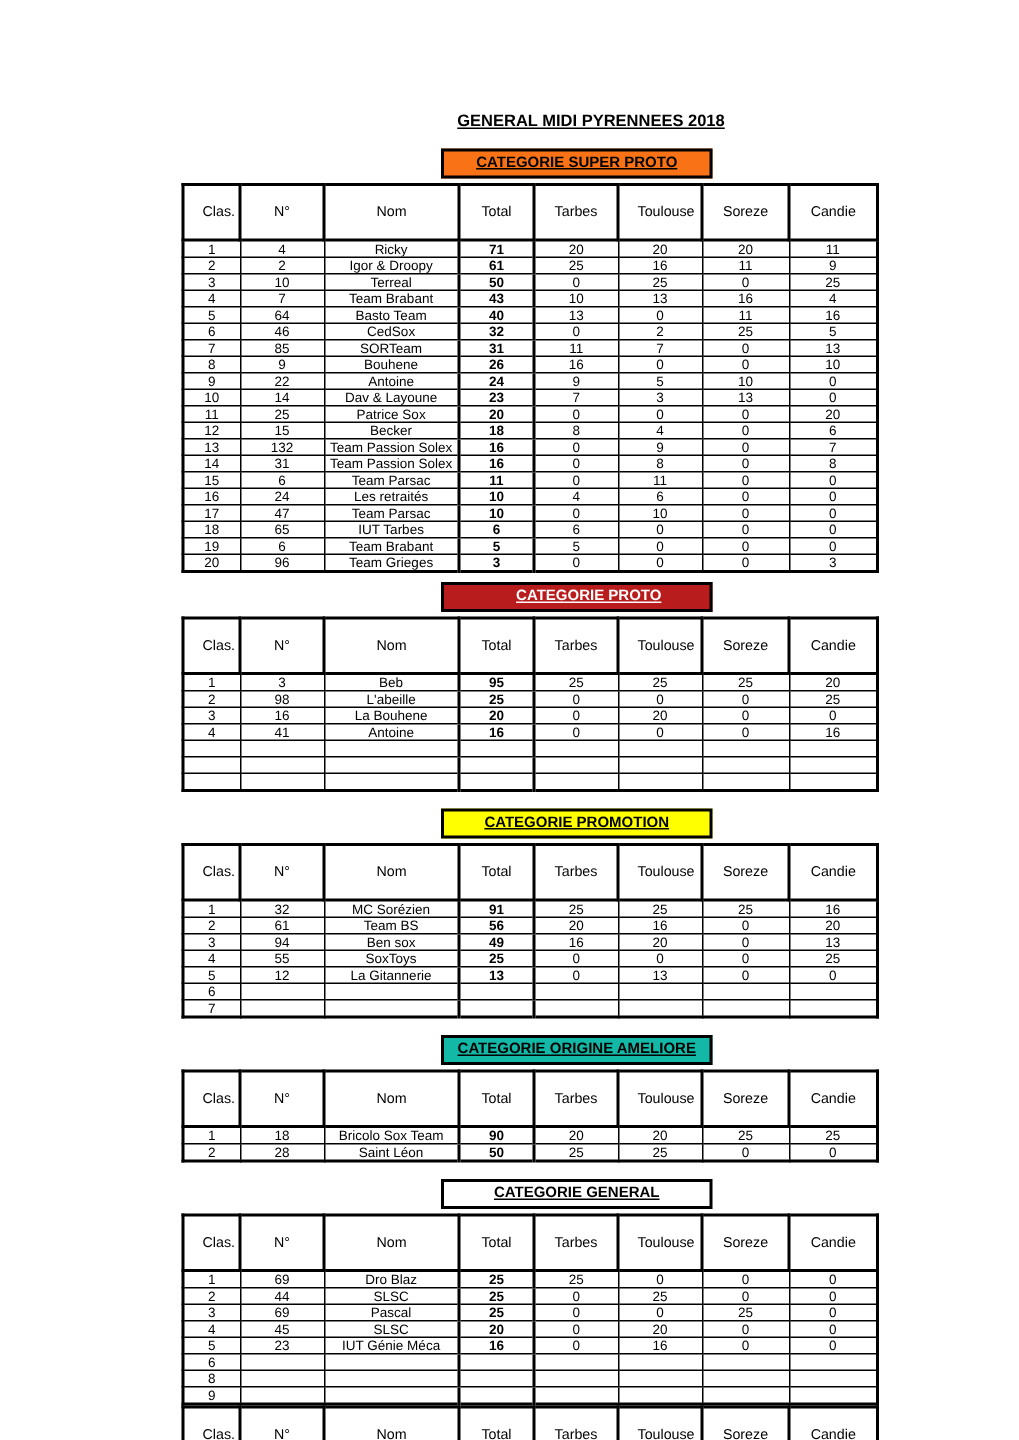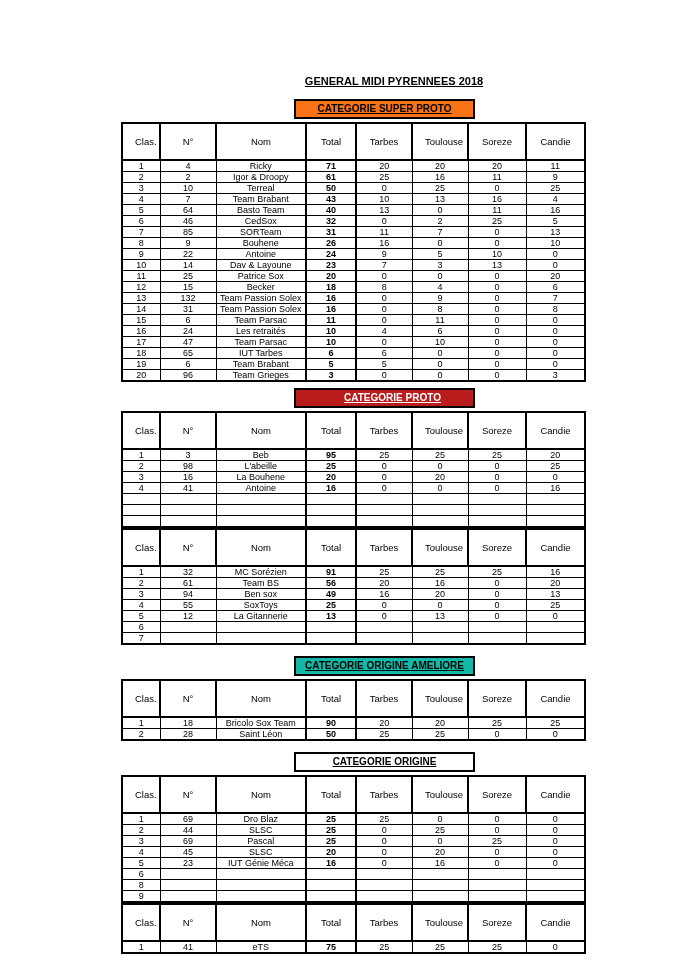--- a/index.html
+++ b/index.html
@@ -393,20 +393,21 @@
             <td></td>
             <td></td>
             <td class="total-col"></td>
             <td></td>
             <td></td>
             <td></td>
             <td></td>
           </tr>
         </tbody>
       </table>
+      <div class="banner b2" style="background-color: rgb(255, 255, 0); color: rgb(0, 0, 0);">CATEGORIE PROMOTION</div>
       <table class="results">
         <colgroup>
           <col style="width: 38px;">
           <col style="width: 56px;">
           <col style="width: 90px;">
           <col style="width: 50px;">
           <col style="width: 56px;">
           <col style="width: 56px;">
           <col style="width: 58px;">
           <col style="width: 59px;">
@@ -536,21 +537,21 @@
             <td>28</td>
             <td>Saint Léon</td>
             <td class="total-col">50</td>
             <td>25</td>
             <td>25</td>
             <td>0</td>
             <td>0</td>
           </tr>
         </tbody>
       </table>
-      <div class="banner b4" style="background-color: rgb(255, 255, 255); color: rgb(0, 0, 0);">CATEGORIE ORIGINE</div>
+      <div class="banner b4" style="background-color: rgb(255, 255, 255); color: rgb(0, 0, 0);">CATEGORIE GENERAL</div>
       <table class="results">
         <colgroup>
           <col style="width: 38px;">
           <col style="width: 56px;">
           <col style="width: 90px;">
           <col style="width: 50px;">
           <col style="width: 56px;">
           <col style="width: 56px;">
           <col style="width: 58px;">
           <col style="width: 59px;">

